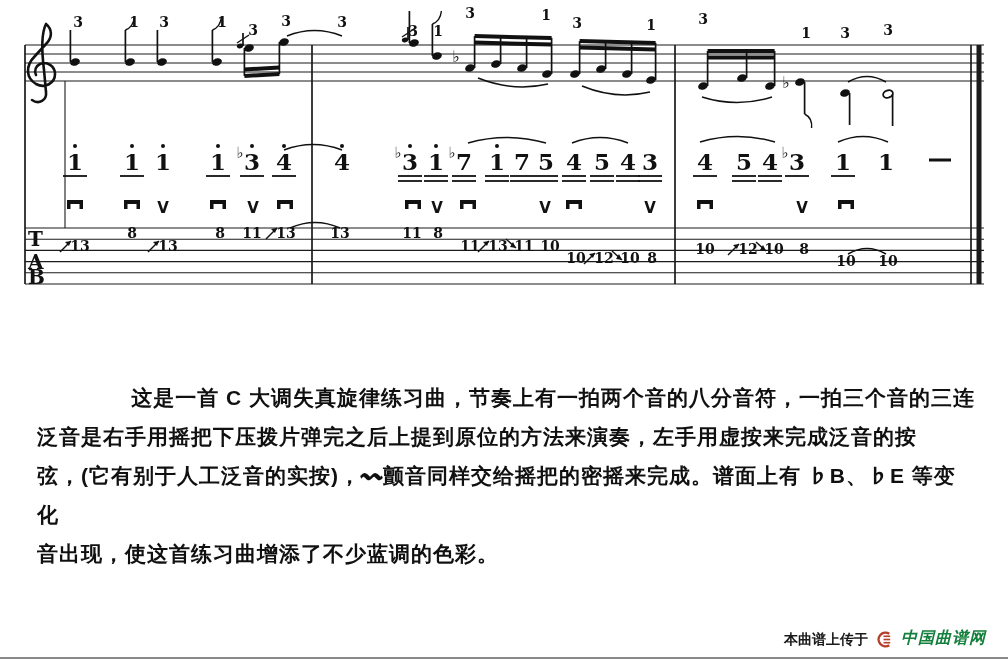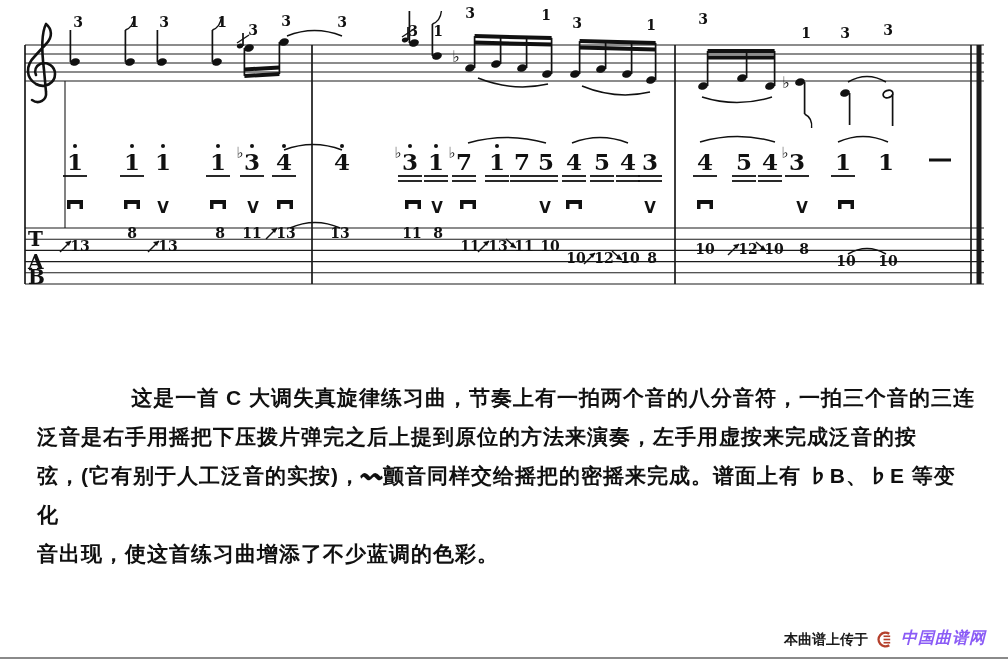--- a/index.html
+++ b/index.html
@@ -21,21 +21,21 @@
   .beam{stroke:#111;stroke-width:4;}
   .uln{stroke:#111;stroke-width:1.8;}
   .arr{stroke:#111;stroke-width:1.4;fill:none;}
   .desc{position:absolute;left:37px;top:378px;width:938px;
         font-family:"Liberation Sans",sans-serif;font-weight:bold;
         font-size:21px;line-height:39px;letter-spacing:1px;color:#101010;}
   .desc .indent{text-indent:2em;text-align:right;}
   .wm{position:absolute;right:22px;top:628px;display:flex;align-items:flex-end;gap:7px;
       font-family:"Liberation Sans",sans-serif;}
   .wm-prefix{font-size:14px;font-weight:bold;color:#1a1a1a;}
-  .wm-site{font-size:16px;font-weight:bold;font-style:italic;color:#8b5cf6;letter-spacing:1px;}
+  .wm-site{font-size:16px;font-weight:bold;font-style:italic;color:#15803d;letter-spacing:1px;}
   .bottom-edge{position:absolute;left:0;bottom:0;width:100%;height:2px;background:#8a8a8a;}
 </style>
 </head>
 <body>
 
 <div class="sheet">
 
   <svg id="score-svg" width="1008" height="340" viewBox="0 0 1008 340">
       <line x1="25" y1="45" x2="984" y2="45" class="ln"></line>
       <line x1="25" y1="54" x2="984" y2="54" class="ln"></line>

